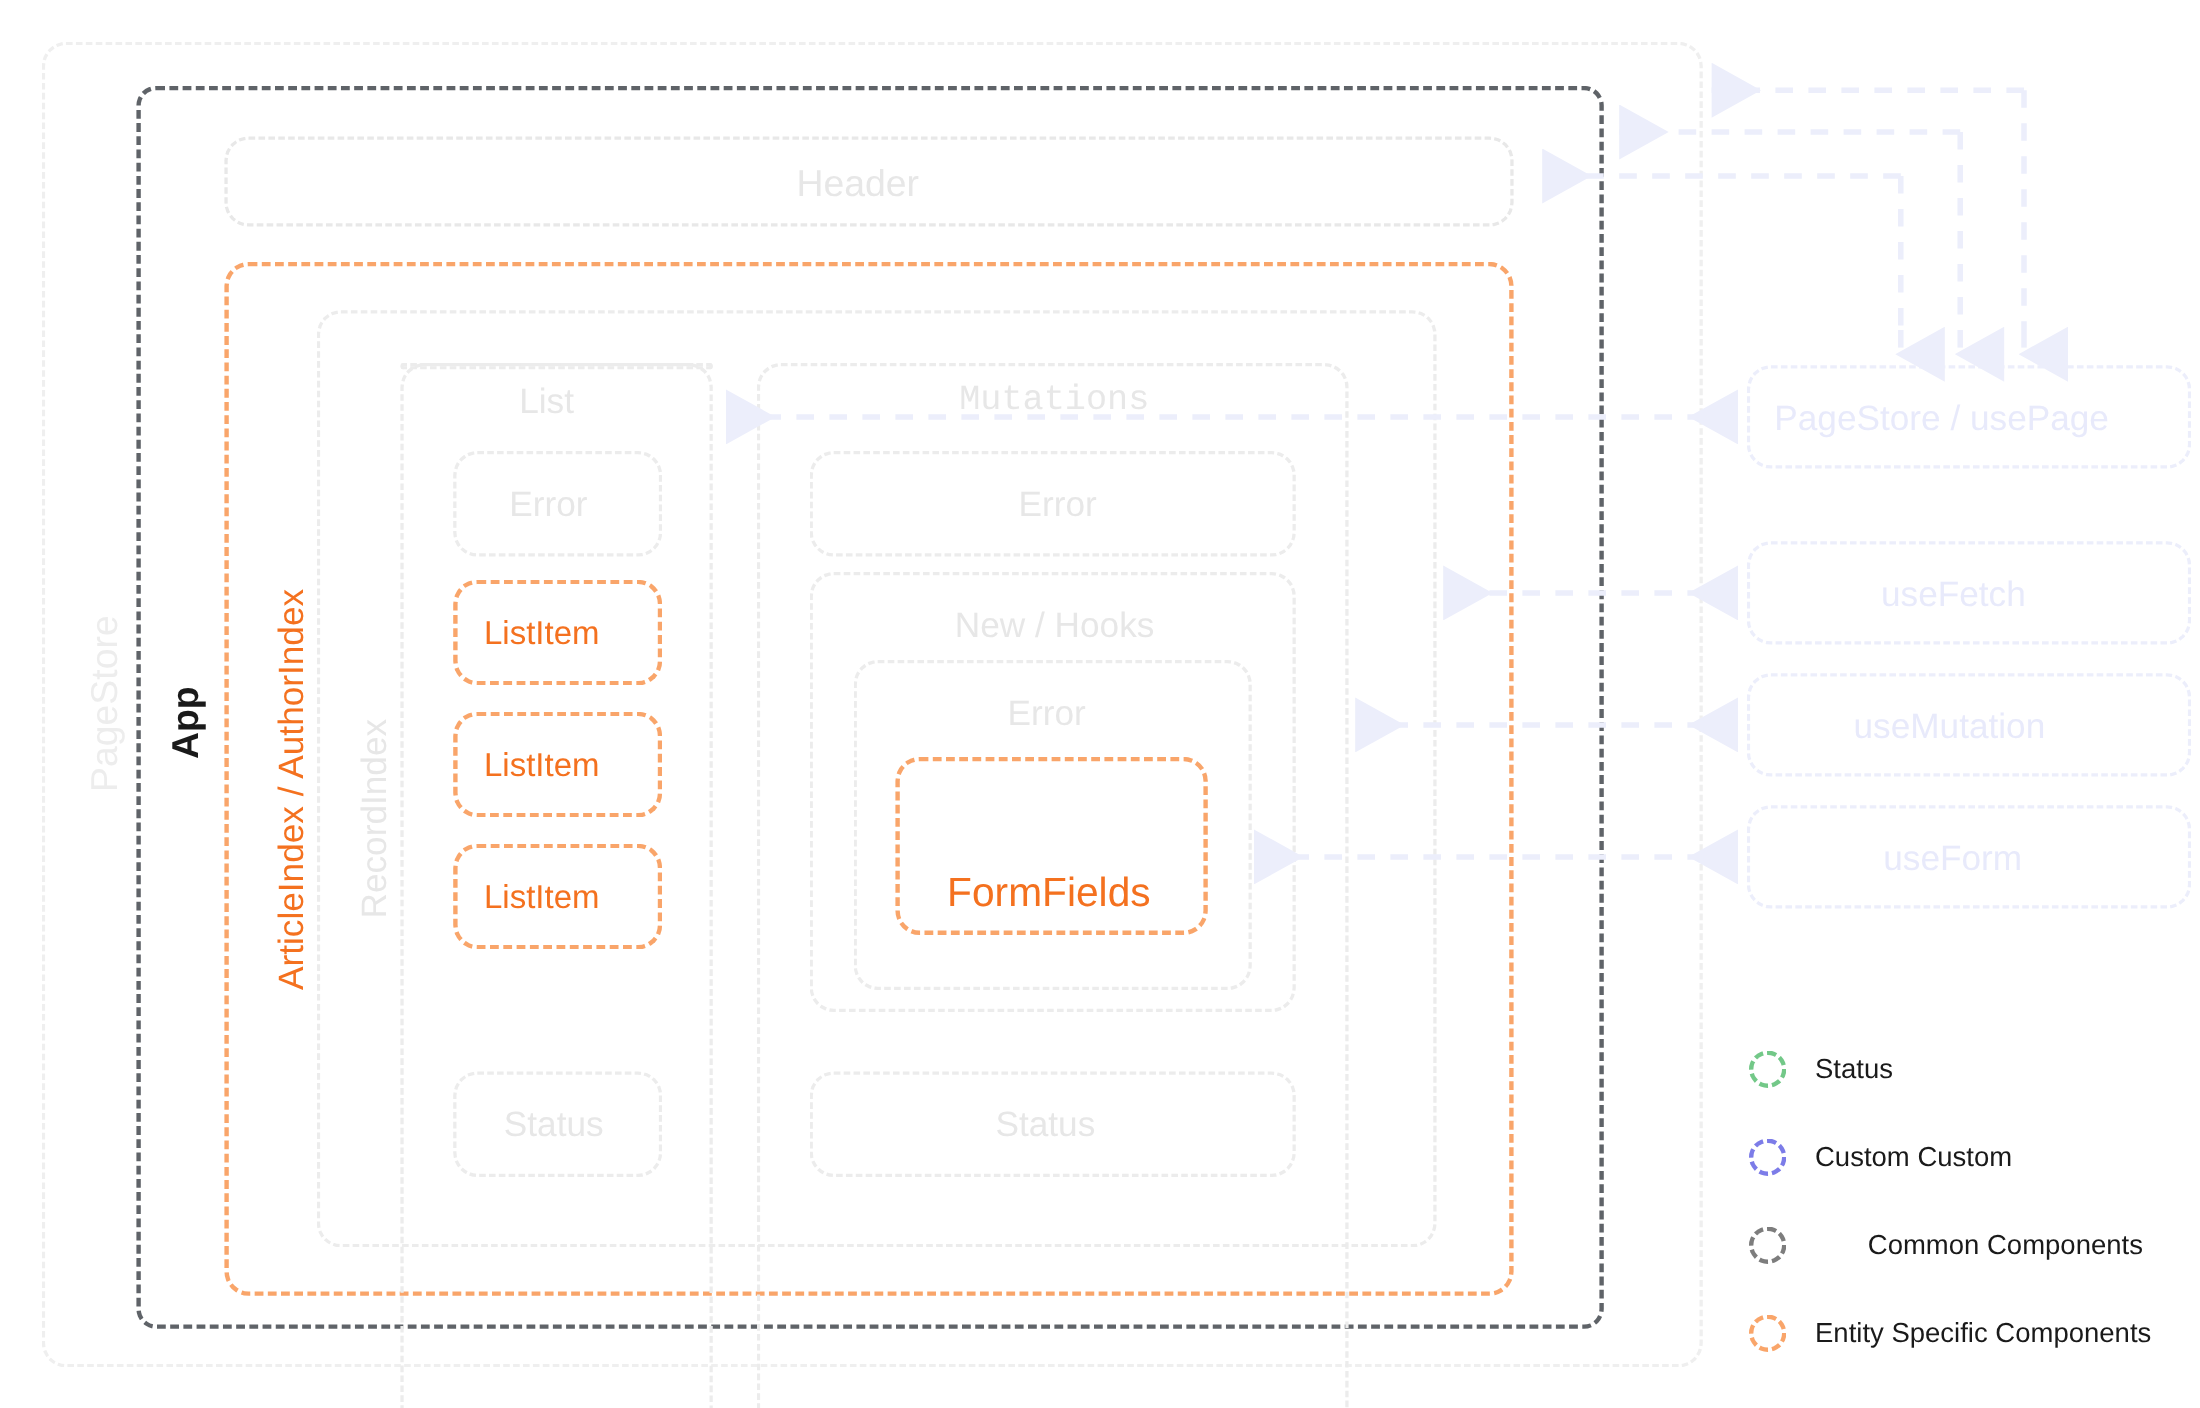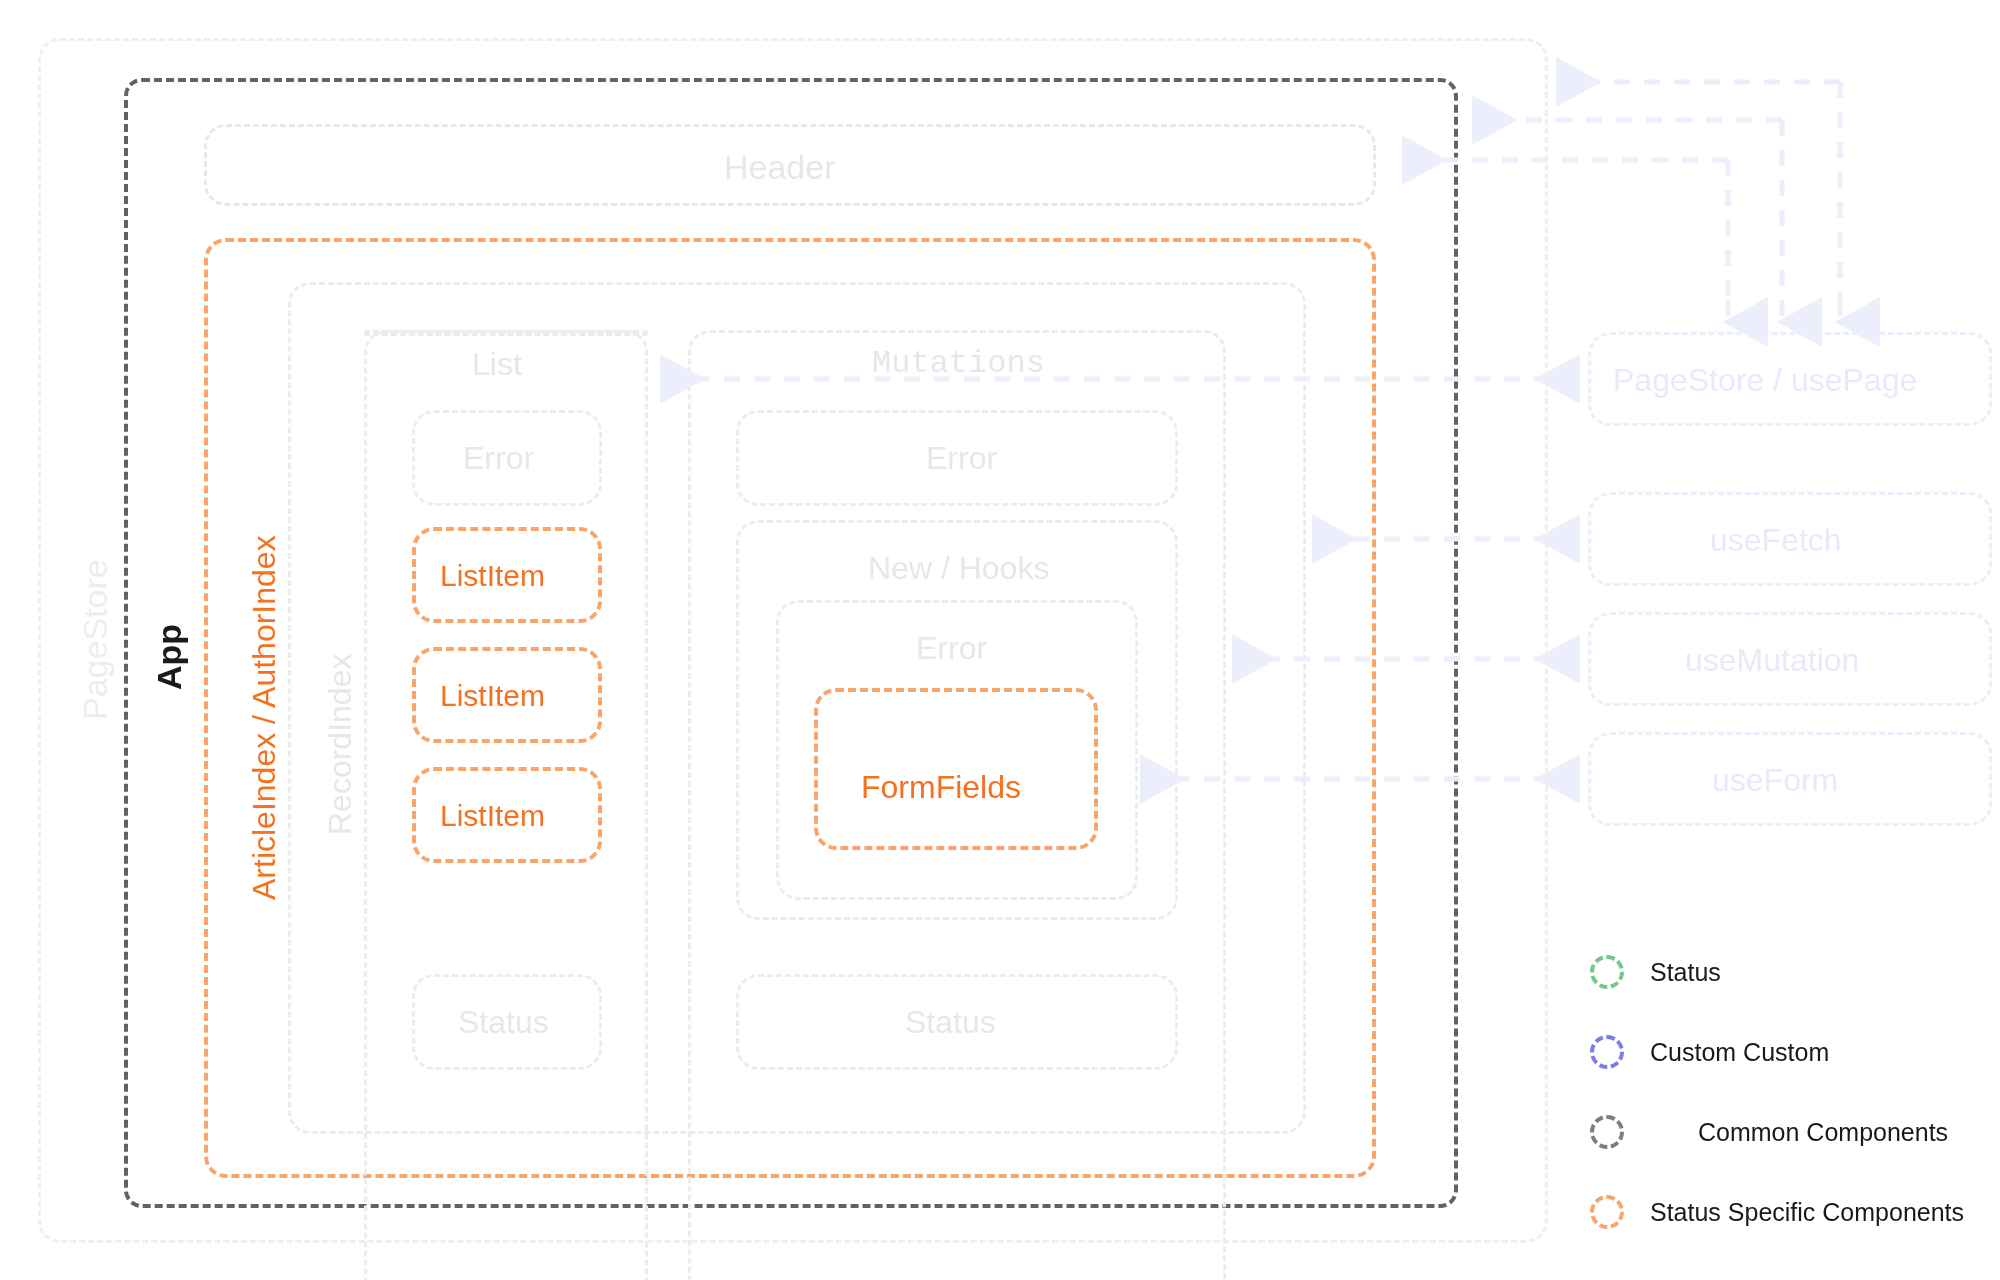--- a/index.html
+++ b/index.html
@@ -83,21 +83,21 @@
   <div class="box c-common-2" style="left:736px;top:410px;width:442px;height:96px;"></div>
   <div class="lbl t-common" style="left:926px;top:442px;font-size:32px;">Error</div>
 
   <div class="box c-common-2" style="left:736px;top:520px;width:442px;height:400px;"></div>
   <div class="lbl t-common" style="left:868px;top:552px;font-size:32px;">New / Hooks</div>
 
   <div class="box c-common-2" style="left:776px;top:600px;width:362px;height:300px;"></div>
   <div class="lbl t-common" style="left:916px;top:632px;font-size:32px;">Error</div>
 
   <div class="box c-entity" style="left:814px;top:688px;width:284px;height:162px;"></div>
-  <div class="lbl t-entity" style="left:861px;top:771px;font-size:32px;">FormFields</div>
+  <div class="lbl t-entity" style="left:861px;top:793px;font-size:37px;">FormFields</div>
 
   <div class="box c-common-2" style="left:736px;top:974px;width:442px;height:96px;"></div>
   <div class="lbl t-common" style="left:905px;top:1006px;font-size:32px;">Status</div>
 
   <div class="box c-hook" style="left:1588px;top:332px;width:404px;height:94px;"></div>
   <div class="lbl t-hook" style="left:1613px;top:364px;font-size:32px;">PageStore / usePage</div>
 
   <div class="box c-hook" style="left:1588px;top:492px;width:404px;height:94px;"></div>
   <div class="lbl t-hook" style="left:1710px;top:524px;font-size:32px;">useFetch</div>
 
@@ -153,17 +153,17 @@
     <div class="leg-row" style="top:80px;">
       <span class="leg-dot" style="border-color:#7c7ce8;"></span>
       <span class="leg-txt">Custom Custom</span>
     </div>
     <div class="leg-row" style="top:160px;gap:48px;">
       <span class="leg-dot" style="border-color:#7d7d7d;"></span>
       <span class="leg-txt">Common Components</span>
     </div>
     <div class="leg-row" style="top:240px;">
       <span class="leg-dot" style="border-color:#f9a56a;"></span>
-      <span class="leg-txt">Status Specific Components</span>
+      <span class="leg-txt">Entity Specific Components</span>
     </div>
   </div>
 
 </div>
 
 </body></html>

